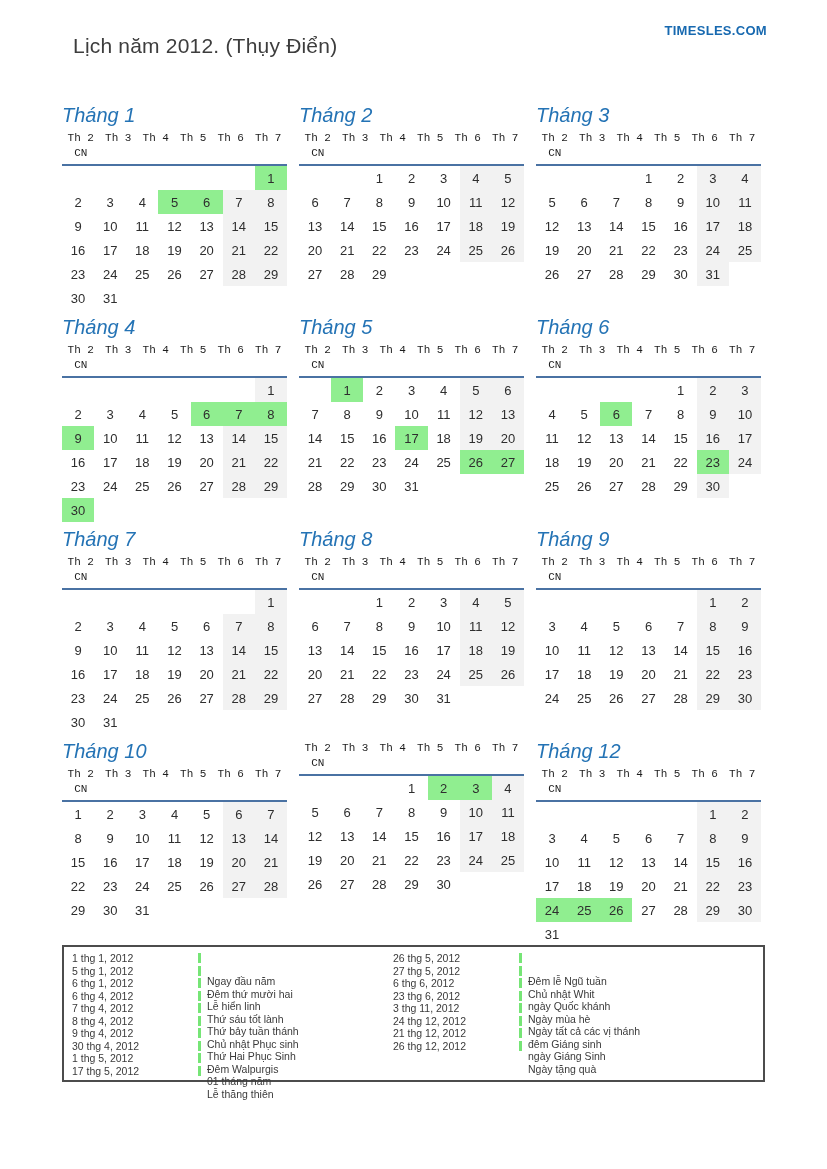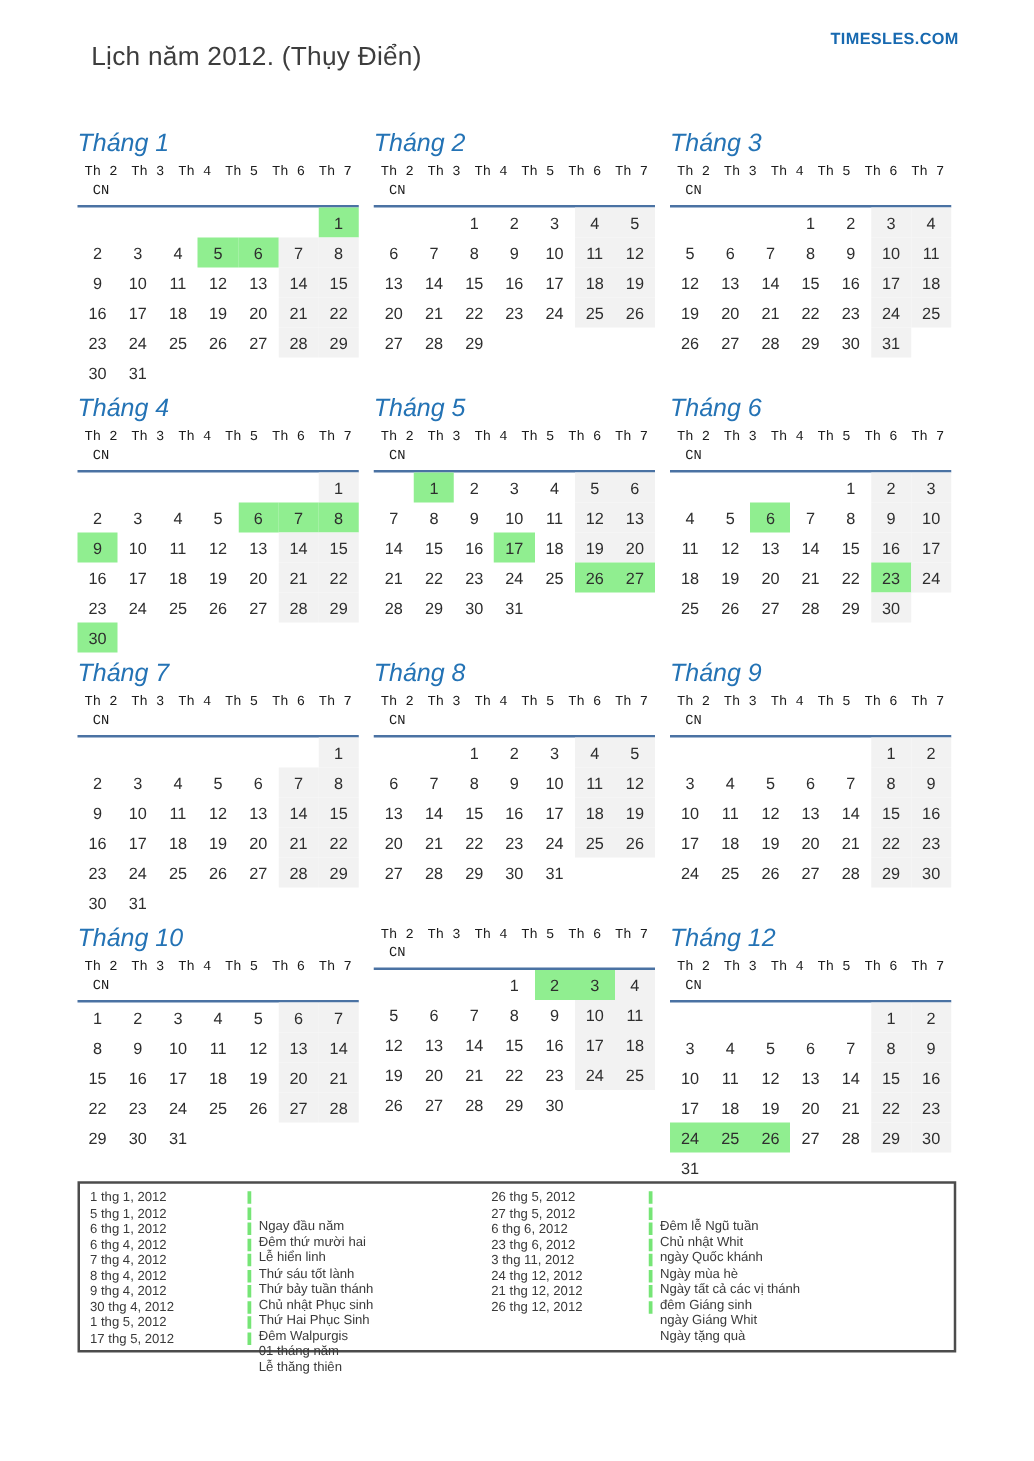--- a/index.html
+++ b/index.html
@@ -823,21 +823,21 @@
           <span class="legend-name">Ngày tất cả các vị thánh</span>
         </div>
         <div class="legend-row">
           <span class="legend-date">24 thg 12, 2012</span>
           <span class="legend-tick"></span>
           <span class="legend-name">đêm Giáng sinh</span>
         </div>
         <div class="legend-row">
           <span class="legend-date">21 thg 12, 2012</span>
           <span class="legend-tick"></span>
-          <span class="legend-name">ngày Giáng Whit</span>
+          <span class="legend-name">ngày Giáng Sinh</span>
         </div>
         <div class="legend-row">
           <span class="legend-date">26 thg 12, 2012</span>
           <span class="legend-tick"></span>
           <span class="legend-name">Ngày tặng quà</span>
         </div>
       </div>
     </section>
 </div>
 

